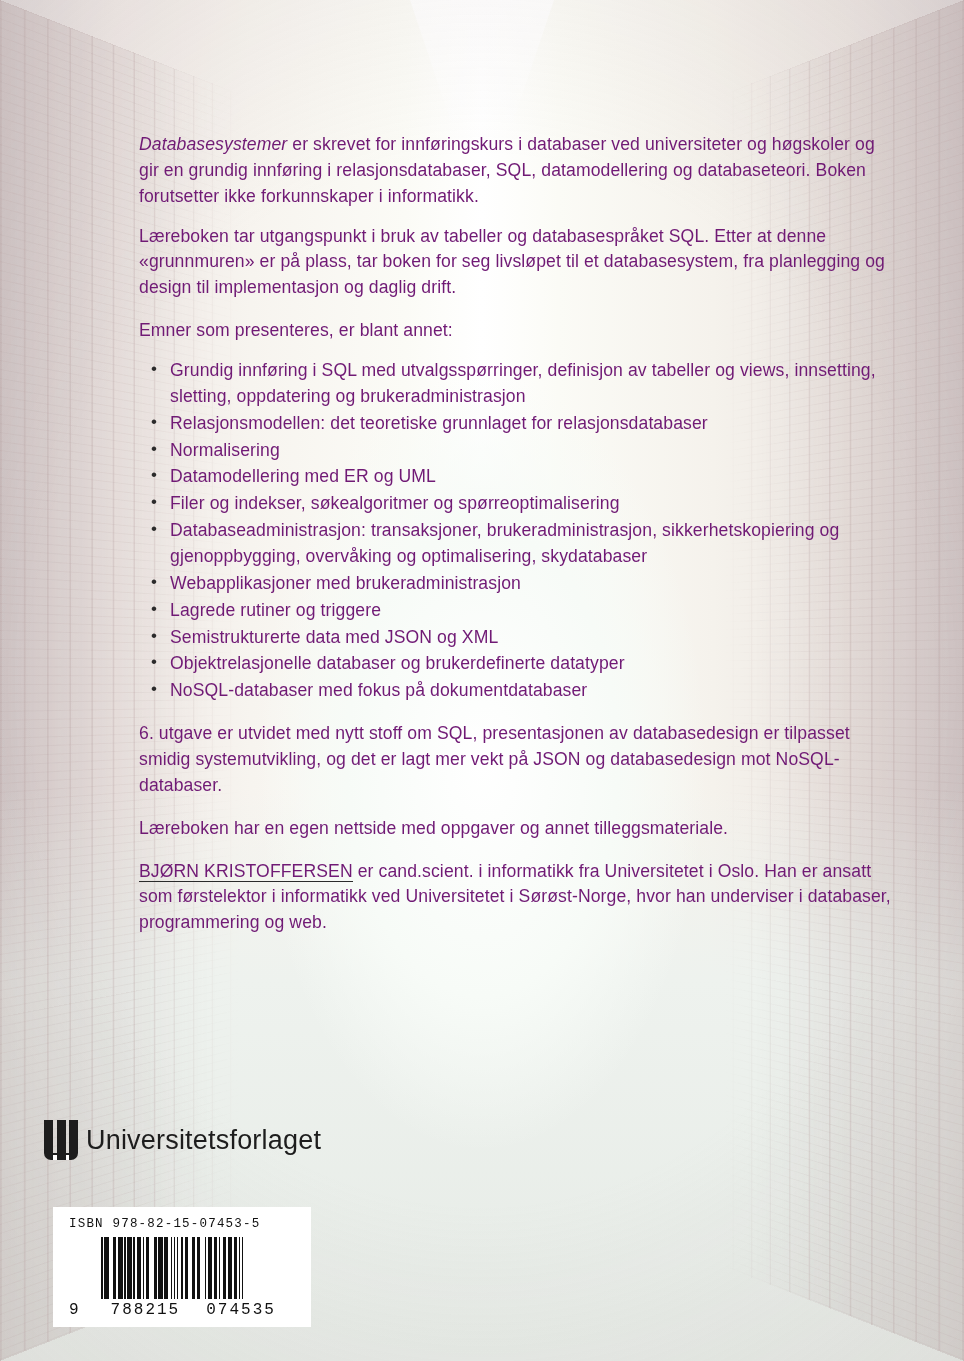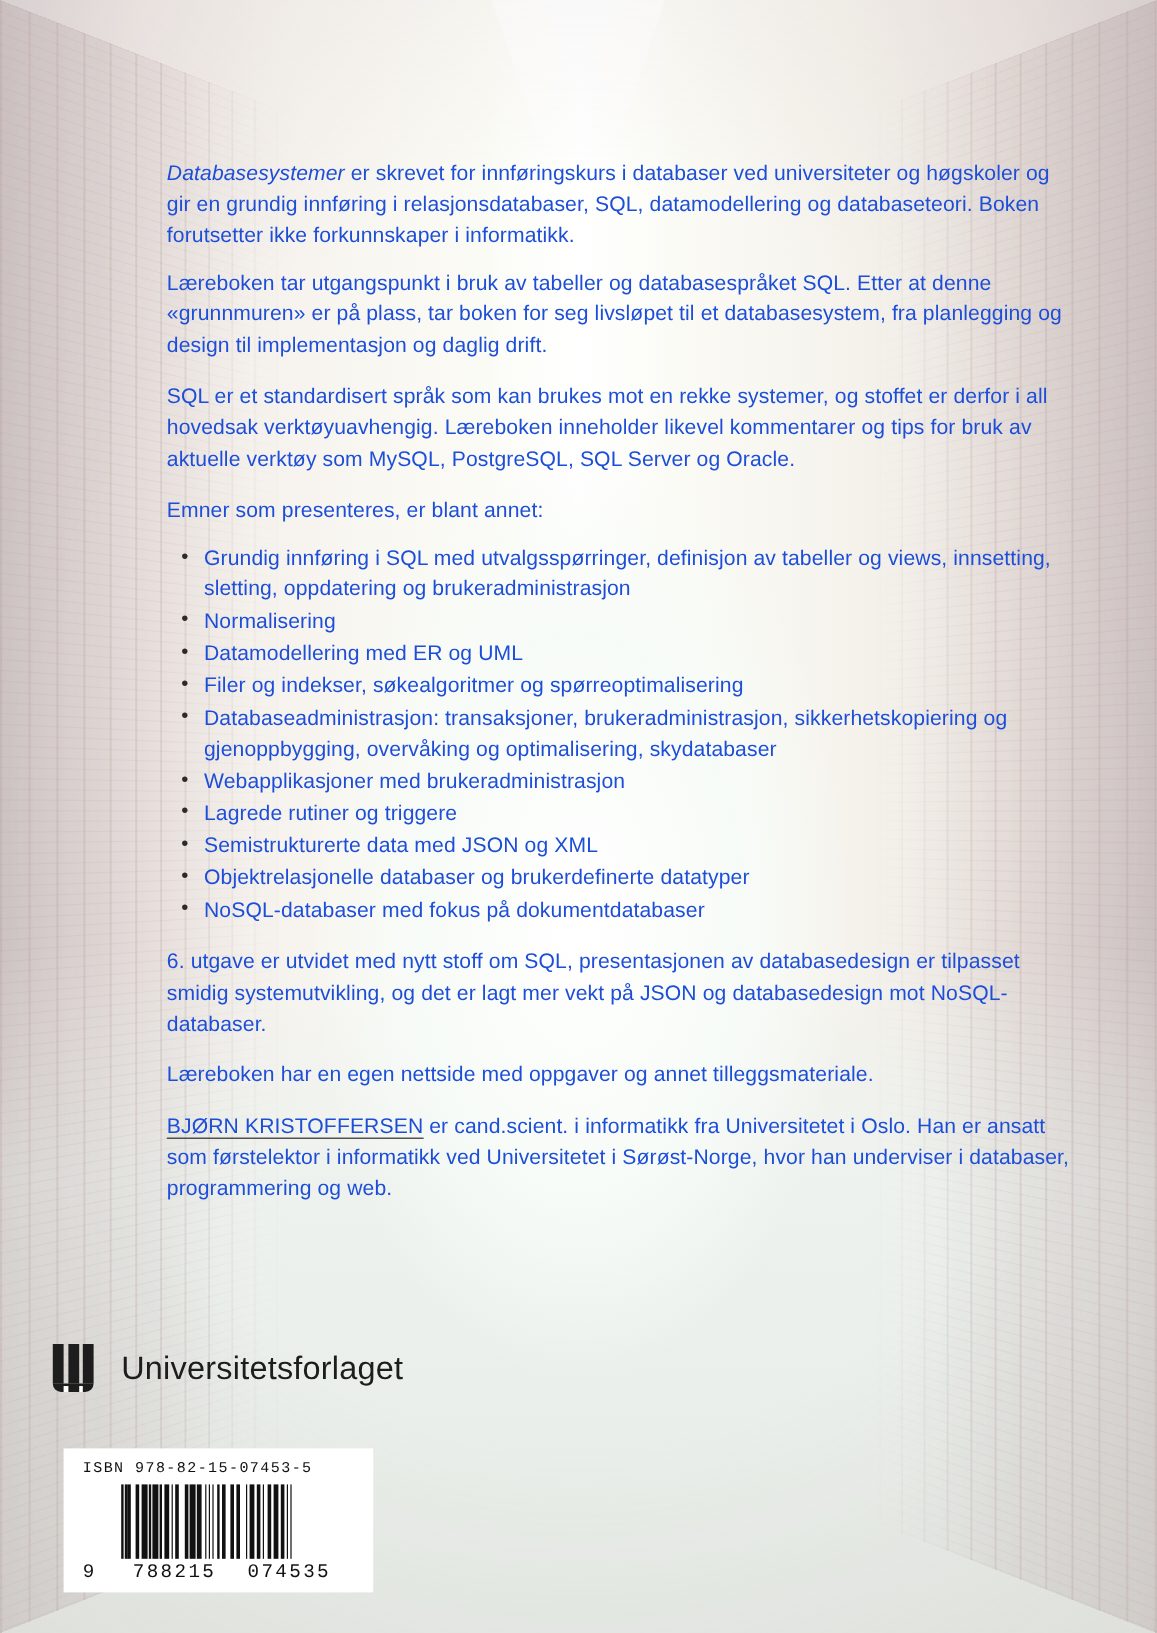--- a/index.html
+++ b/index.html
@@ -95,21 +95,21 @@
   .page {
     position: relative;
     width: 964px;
     height: 1361px;
   }
   .blurb {
     position: absolute;
     left: 139px;
     top: 132px;
     width: 752px;
-    color: #1d4ed8;
+    color: #701a75;
     font-size: 17.6px;
     line-height: 1.47;
     letter-spacing: .1px;
   }
   .blurb p {
     margin: 0 0 17px 0;
   }
   .blurb p.tight { margin-bottom: 14px; }
   .blurb em { font-style: italic; }
 
@@ -136,21 +136,21 @@
   .author-name { font-weight: normal; }
   .author-name u { text-decoration: none; border-bottom: 1px solid #2b2b2b; }
 
   
   .publisher {
     position: absolute;
     left: 44px;
     top: 1120px;
     display: flex;
     align-items: center;
-    gap: 23px;
+    gap: 8px;
   }
   .logo-mark {
     width: 34px;
     height: 40px;
     position: relative;
   }
   .logo-mark .bar {
     position: absolute;
     top: 0;
     width: 9px;
@@ -243,26 +243,26 @@
     <div class="floor-lines"></div>
     <div class="vignette"></div>
   </div>
 
   <div class="blurb">
 
     <p class="tight"><em>Databasesystemer</em><span> er skrevet for innføringskurs i databaser ved universiteter og høgskoler og gir en grundig innføring i relasjonsdatabaser, SQL, datamodellering og databaseteori. Boken forutsetter ikke forkunnskaper i informatikk.</span></p>
 
     <p>Læreboken tar utgangspunkt i bruk av tabeller og databasespråket SQL. Etter at denne «grunnmuren» er på plass, tar boken for seg livsløpet til et databasesystem, fra planlegging og design til implementasjon og daglig drift.</p>
 
-    <p>SQL er et standardisert språk som kan brukes mot en rekke systemer, og stoffet er derfor i all hovedsak verktøyuavhengig. Læreboken inneholder likevel kommentarer og tips for bruk av aktuelle verktøy som MySQL, PostgreSQL, SQL Server og Oracle.</p>
 
     <p class="tight">Emner som presenteres, er blant annet:</p>
 
     <ul class="features">
       <li>Grundig innføring i SQL med utvalgsspørringer, definisjon av tabeller og views, innsetting, sletting, oppdatering og brukeradministrasjon</li>
+      <li>Relasjonsmodellen: det teoretiske grunnlaget for relasjonsdatabaser</li>
       <li>Normalisering</li>
       <li>Datamodellering med ER og UML</li>
       <li>Filer og indekser, søkealgoritmer og spørreoptimalisering</li>
       <li>Databaseadministrasjon: transaksjoner, brukeradministrasjon, sikkerhetskopiering og gjenoppbygging, overvåking og optimalisering, skydatabaser</li>
       <li>Webapplikasjoner med brukeradministrasjon</li>
       <li>Lagrede rutiner og triggere</li>
       <li>Semistrukturerte data med JSON og XML</li>
       <li>Objektrelasjonelle databaser og brukerdefinerte datatyper</li>
       <li>NoSQL-databaser med fokus på dokumentdatabaser</li>
     </ul>

